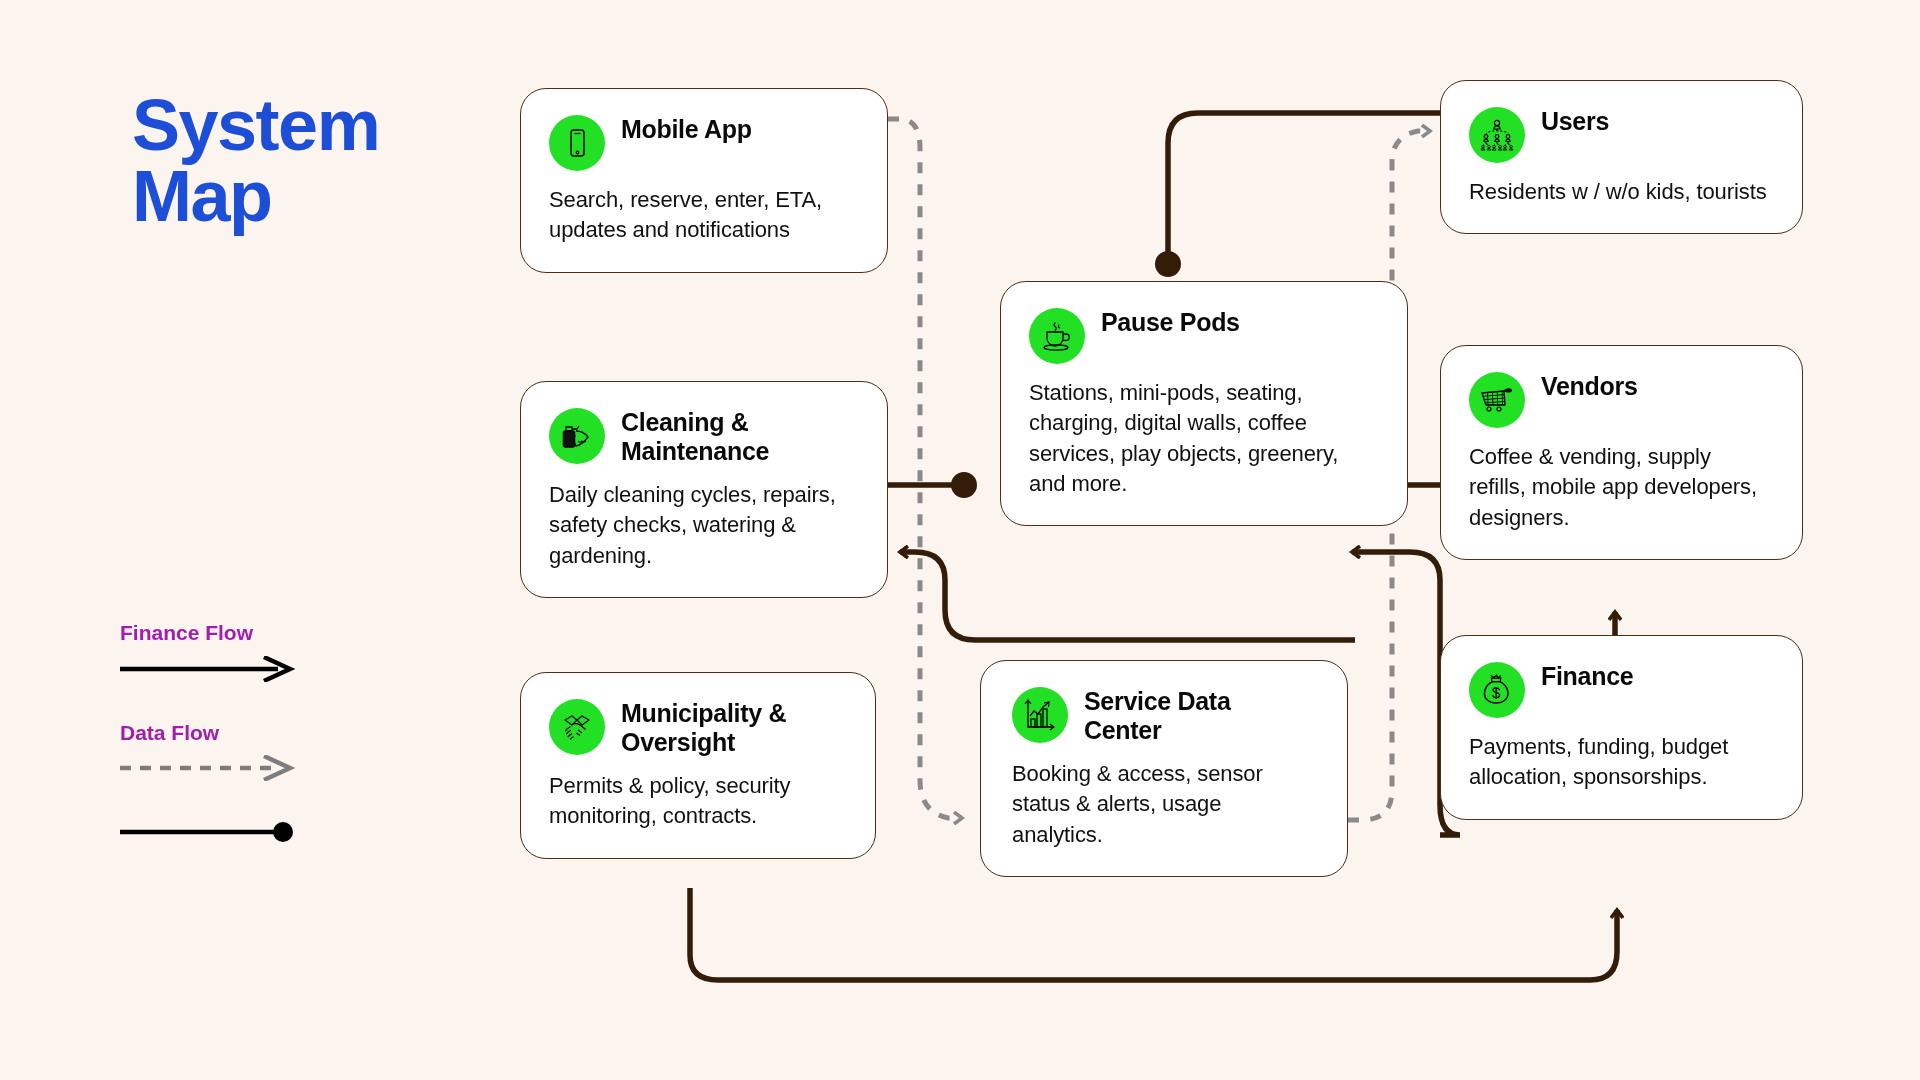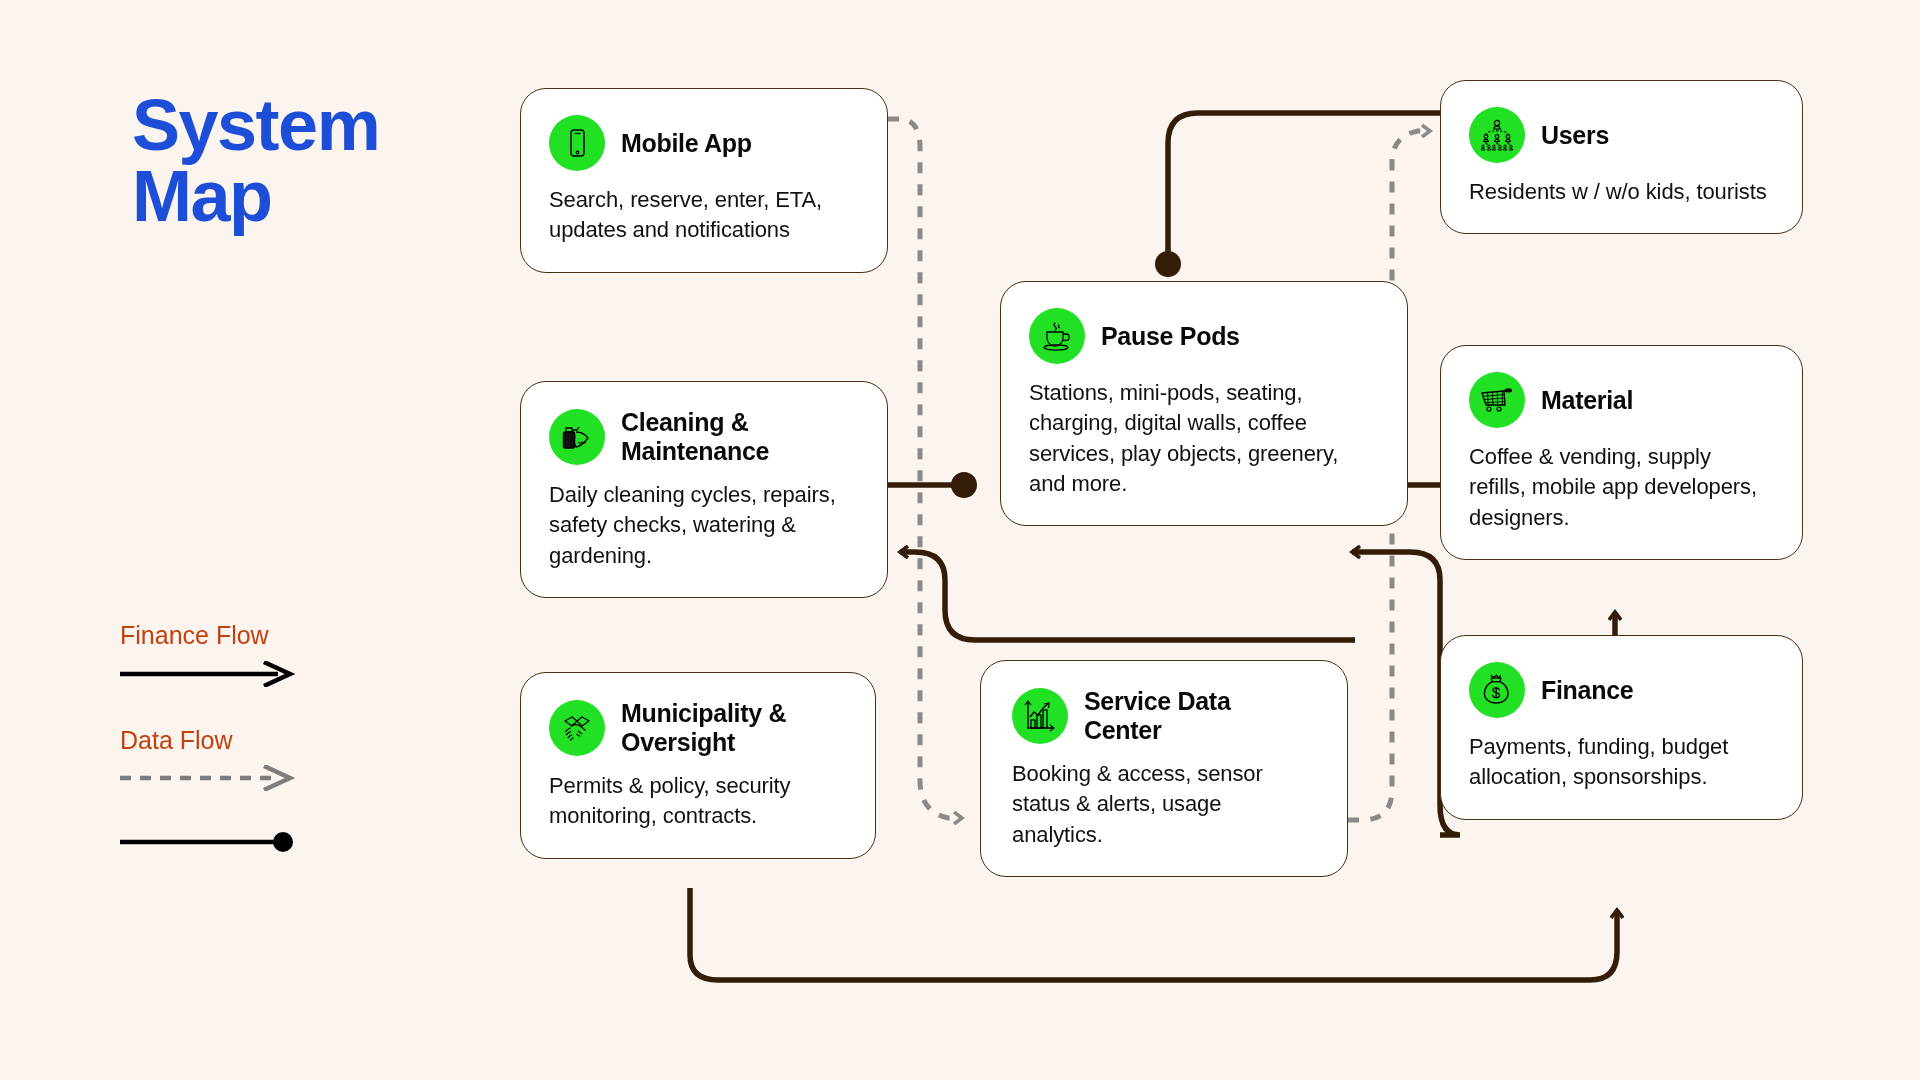--- a/index.html
+++ b/index.html
@@ -21,38 +21,38 @@
     line-height: 0.98;
     letter-spacing: -1.5px;
     color: #1d4ed8;
     white-space: pre-line;
   }
 
   
   #legend { position: absolute; left: 120px; top: 620px; width: 300px; }
   .legend-item { margin-bottom: 38px; }
   .legend-label {
-    font-size: 25px; font-weight: 400; color: #c2410c;
+    font-size: 21px; font-weight: 700; color: #a21caf;
     line-height: 1.22; white-space: pre-line; margin-bottom: 10px;
   }
   .legend-art { height: 26px; position: relative; }
 
   
   #wires { position: absolute; inset: 0; width: 1920px; height: 1080px; }
 
   
   .card {
     position: absolute;
     background: #ffffff;
     border: 1.4px solid #4a2f14;
     border-radius: 26px;
     padding: 26px 30px 26px 28px;
   }
   .card-head {
-    display: flex; align-items: center; gap: 16px;
+    display: flex; gap: 16px;
     margin-bottom: 14px;
   }
   .icon-badge {
     flex: 0 0 auto;
     width: 56px; height: 56px;
     border-radius: 50%;
     background: #22e023;
     display: flex; align-items: center; justify-content: center;
   }
   .icon-badge svg { display: block; }
@@ -288,21 +288,21 @@
           <g stroke="#000" stroke-width="0.9">
             <path d="M5.8 12.3l21.5-1.7M6.8 15.6l20.8-1.5M7.8 18.8l20.1-1.3"></path>
             <path d="M10.5 8.4l.6 12.6M15.4 7.9l.5 13.1M20.3 7.5l.4 13.5M25.2 7l.3 14"></path>
           </g>
           <path d="M27 7c2-2 5-2.6 7-1.4.8.5.5 1.8-.6 2-2 .4-4.4.1-6.4-.6z" fill="#111" stroke="#000" stroke-width="1.2"></path>
           <path d="M28 21h-2" fill="none" stroke="#000" stroke-width="1.2"></path>
           <circle cx="12" cy="25" r="2" fill="none" stroke="#000" stroke-width="1.2"></circle>
           <circle cx="22" cy="25" r="2" fill="none" stroke="#000" stroke-width="1.2"></circle>
         </svg>
       </span>
-      <span class="card-title">Material</span>
+      <span class="card-title">Vendors</span>
     </div>
     <div class="card-body">Coffee &amp; vending, supply refills, mobile app developers, designers.</div>
   </div>
 
   <div class="card" id="card-finance">
     <div class="card-head">
       <span class="icon-badge">
         <svg width="38" height="36" viewBox="0 0 38 36">
           <path d="M13 3c1 2.4 1.6 1 2.6 2.6C16.6 4 17 5.6 18.4 3c.6 2.6 1.4 1.2 2.4 2.8.4-1.6 1.2-1.4 2-2.4" fill="none" stroke="#000" stroke-width="1.3" stroke-linejoin="round"></path>
           <path d="M13.4 6.2h9.4l-.6 3.4H14z" fill="none" stroke="#000" stroke-width="1.3"></path>

